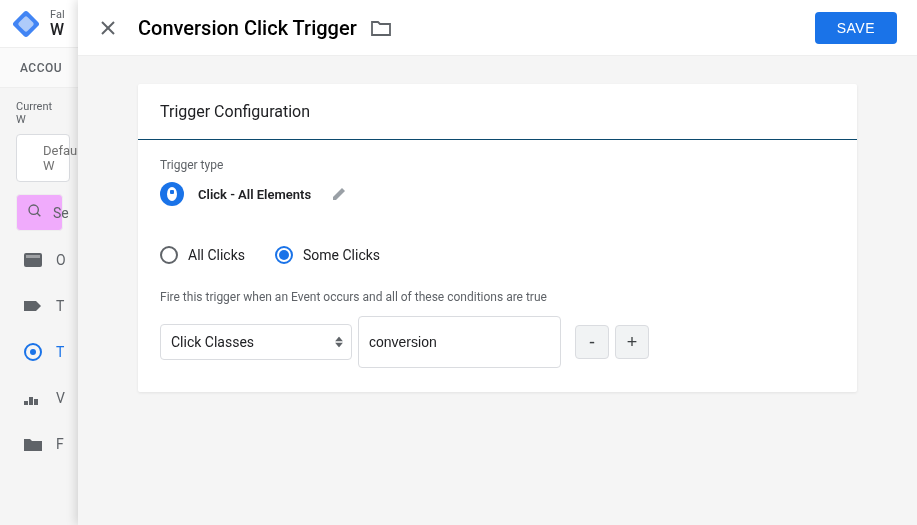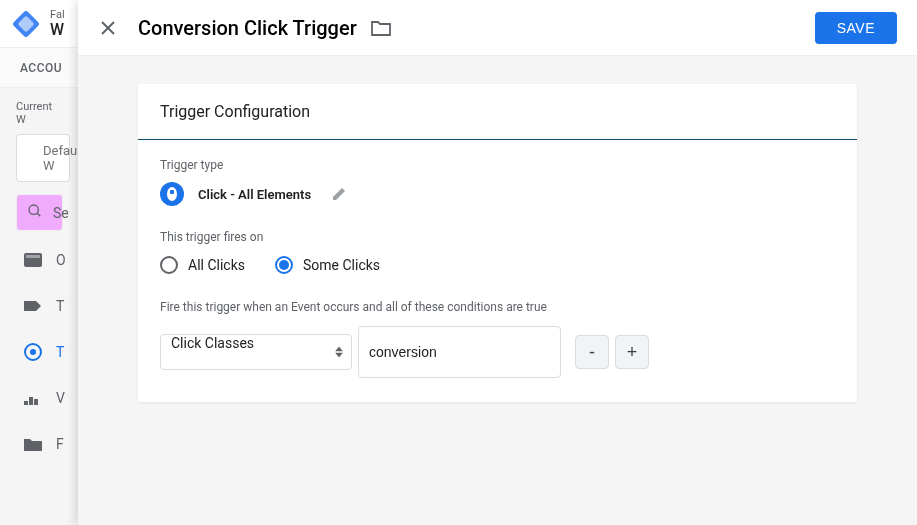--- a/index.html
+++ b/index.html
@@ -165,21 +165,21 @@
     .card-body {
       padding: 18px 22px 24px;
     }
     .label-small {
       font-size: 12px;
       color: #5f6368;
       margin-bottom: 10px;
     }
     .trigger-type-row {
       display: flex; align-items: center; gap: 14px;
-      margin-bottom: 24px;
+      margin-bottom: 40px;
     }
     .tt-icon {
       width: 24px; height: 24px;
       background: #1a73e8;
       border-radius: 50%;
       display: flex; align-items: center; justify-content: center;
     }
     .tt-icon-inner {
       width: 10px; height: 14px;
       background: #fff;
@@ -221,21 +221,21 @@
       display: flex; align-items: center; gap: 6px;
       margin-top: 12px;
     }
     .select-box {
       position: relative;
       flex: 0 0 192px;
       height: 36px;
       border: 1px solid #dadce0;
       border-radius: 4px;
       background: #fff;
-      display: flex; align-items: flex-start;
+      display: flex; align-items: center;
       padding: 0 28px 0 10px;
       font-size: 14px;
       color: #202124;
       cursor: pointer;
     }
     .select-arrows {
       position: absolute;
       right: 8px; top: 50%; transform: translateY(-50%);
       display: flex; flex-direction: column; gap: 1px;
       color: #5f6368;
@@ -366,21 +366,20 @@
           <div class="tt-icon-inner"></div>
         </div>
         <div class="tt-name">Click - All Elements</div>
         <div class="edit-pencil">
           <svg width="16" height="16" viewBox="0 0 16 16">
               <path d="M2 14 L2 11 L11 2 L14 5 L5 14 Z" fill="#9aa0a6"></path>
             </svg>
         </div>
       </div>
 
-      <div class="label-small">This trigger fires on</div>
       <div class="radio-row">
         <div class="radio-opt">
           <div class="radio-circle"></div>
           <span class="radio-label">All Clicks</span>
         </div>
         <div class="radio-opt">
           <div class="radio-circle selected">
             <div class="radio-dot"></div>
           </div>
           <span class="radio-label">Some Clicks</span>

